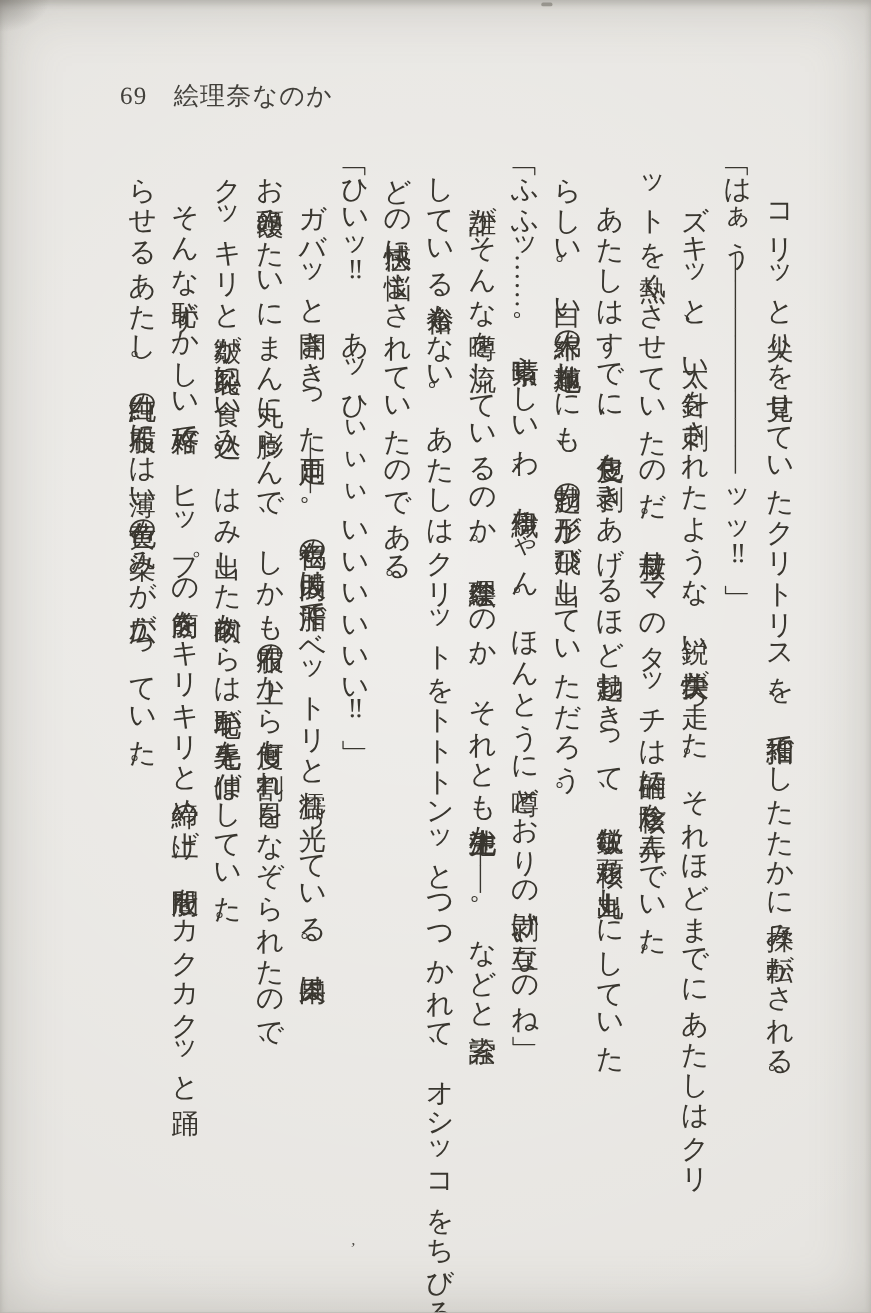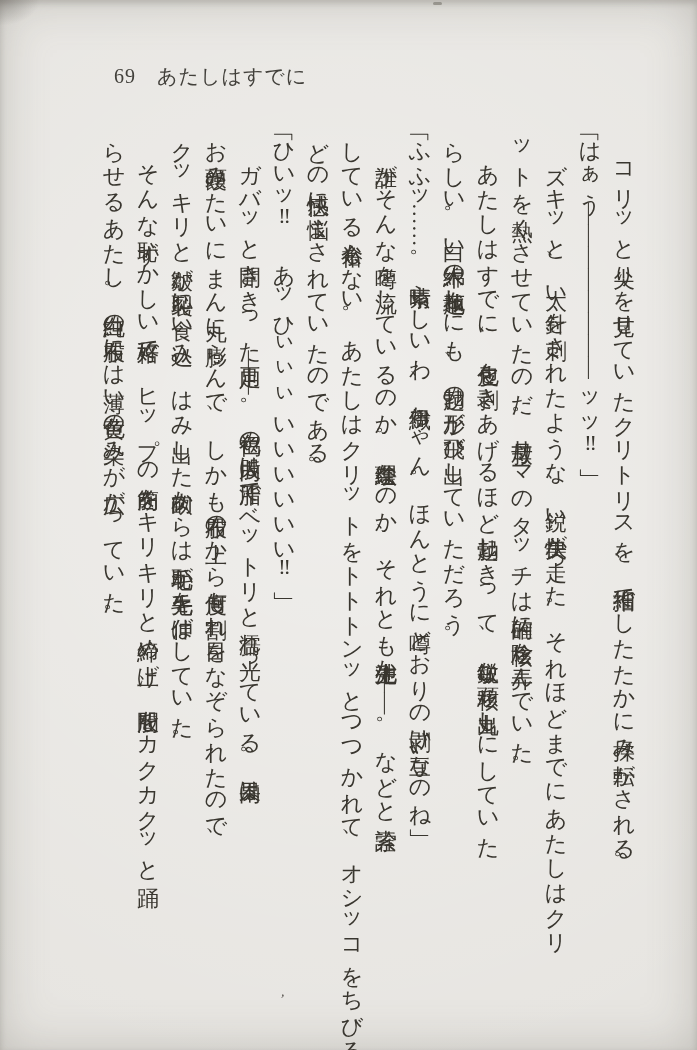--- a/index.html
+++ b/index.html
@@ -17,21 +17,21 @@
       radial-gradient(ellipse 130% 90% at 48% 42%, rgba(255,255,255,0.35), rgba(0,0,0,0.0) 70%),
       #e7e5e1;
     box-shadow: inset 0 0 48px rgba(110,105,95,0.30), inset 0 3px 6px rgba(80,75,68,0.25);
     font-family: "Liberation Serif", "DejaVu Serif", serif;
     color: #3a3733;
   }
   
   .running-head {
     position: absolute;
     top: 63px;
-    left: 114px;
+    left: 96px;
     display: flex;
     align-items: baseline;
     gap: 21px;
     font-size: 20px;
     letter-spacing: 1px;
     color: #42403b;
     white-space: nowrap;
   }
   
   .text-block {
@@ -84,21 +84,21 @@
 </head>
 <body>
 
 <div class="page">
 
   <div class="corner-shade"></div>
   <div class="edge-mark"></div>
 
   <div class="running-head">
     <span>69</span>
-    <span>あたしはすでに</span>
+    <span>絵理奈なのか</span>
   </div>
 
   <div class="text-block">
     <p>　コリッと尖りを見せていたクリトリスを、細指でしたたかに揉み転がされる。</p>
     <p>「はぁう――――――――ッッ‼」</p>
     <p>　ズキッと、太い針を刺されたような、鋭い快美が走った。それほどまでにあたしはクリ</p>
     <p>ットを熱くさせていたのだ。叔母サマのタッチは的確に陰核を弄んでいた。</p>
     <p>　あたしはすでに、包皮を剥きあげるほど勃起しきって、鋭敏な核頭を丸出しにしていた</p>
     <p>らしい。白い木綿の布地越しにも、勃起の形が飛び出していただろう。</p>
     <p>「ふふッ……。素晴らしいわ、伊織ちゃん。ほんとうに噂どおりの〝剥け豆〟なのね」</p>

